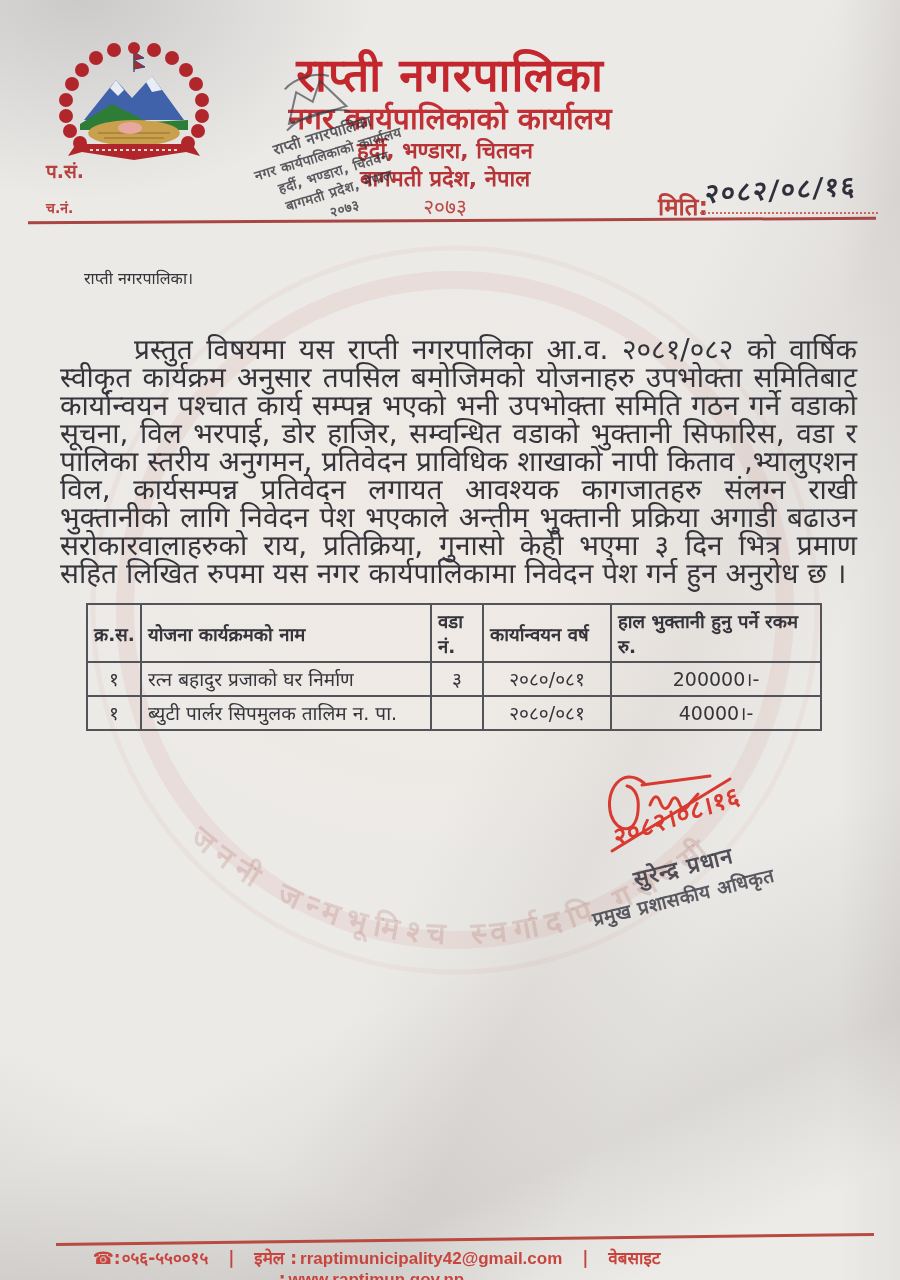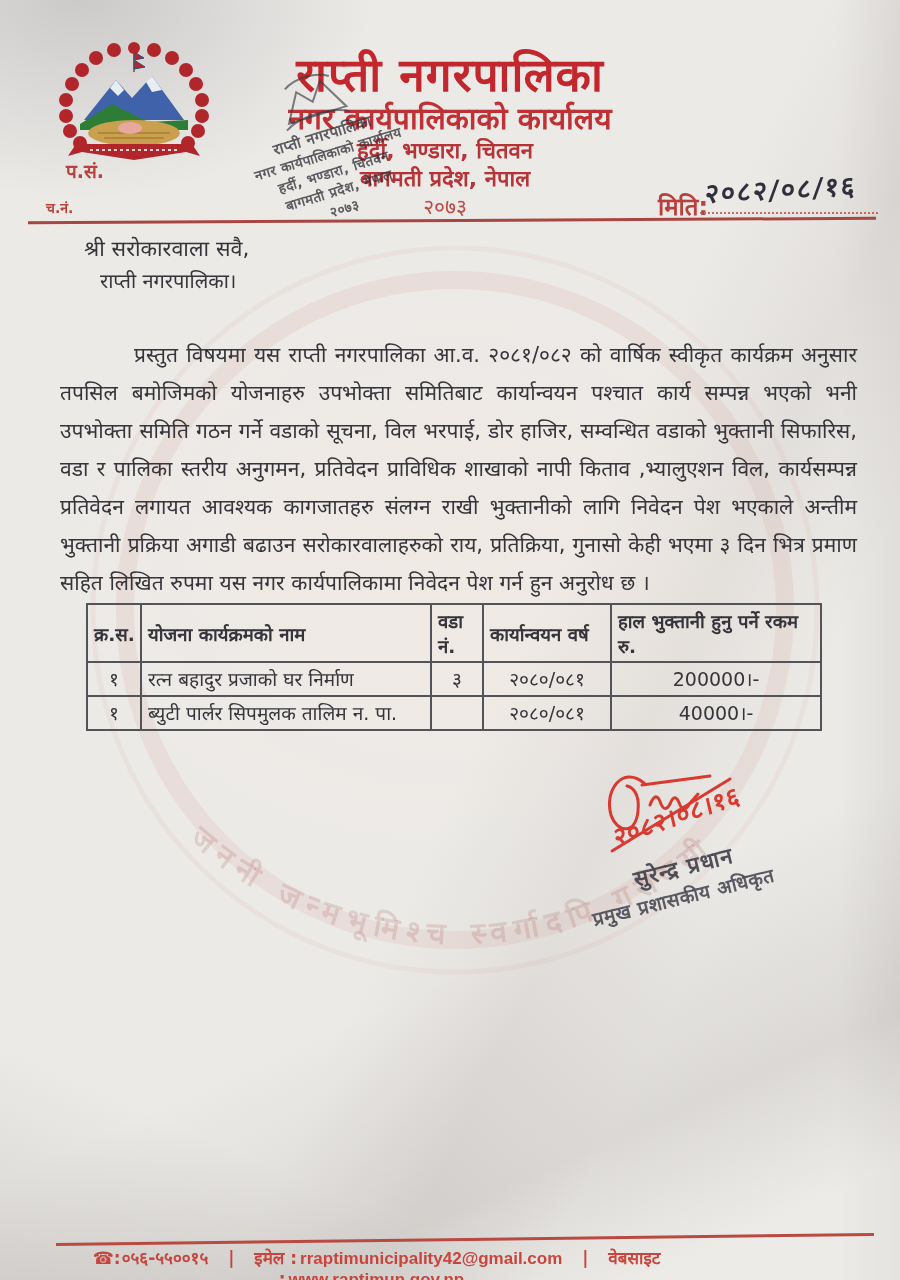--- a/index.html
+++ b/index.html
@@ -18,37 +18,37 @@
   
   .wm{position:absolute;left:0;top:0;z-index:1;pointer-events:none;}
   .content{position:absolute;inset:0;z-index:2;}
   
   .title{left:0;top:42px;width:900px;text-align:center;font-size:46px;font-weight:bold;
          color:#c3262c;letter-spacing:1px;}
   .subtitle{left:0;top:97px;width:900px;text-align:center;font-size:30px;font-weight:bold;color:#c03034;}
   .addr1{left:0;top:134px;width:890px;text-align:center;font-size:22px;font-weight:bold;color:#b63337;}
   .addr2{left:0;top:162px;width:890px;text-align:center;font-size:22px;font-weight:bold;color:#b63337;}
   .year{left:0;top:192px;width:890px;text-align:center;font-size:21px;color:#bc4a46;}
-  .refno{left:46px;top:158px;font-size:19px;font-weight:bold;color:#b8413e;margin-left:20px;}
+  .refno{left:46px;top:158px;font-size:19px;font-weight:bold;color:#b8413e;}
   .chno{left:46px;top:198px;font-size:14px;font-weight:bold;color:#b8413e;}
   .miti-label{left:658px;top:189px;font-size:24px;font-weight:bold;color:#b8413e;}
   .miti-dots{left:700px;top:184px;width:178px;height:28px;border-bottom:2px dotted #c46a62;}
   .miti-value{left:705px;top:170px;font-size:27px;font-weight:bold;color:#30303c;
               transform:rotate(-3deg) skewX(-6deg);letter-spacing:2px;}
   .redline{left:28px;top:219px;width:848px;height:3px;background:#a84643;transform:rotate(-0.3deg);}
   
   .stamp{left:228px;top:70px;width:195px;display:flex;flex-direction:column;align-items:center;
          transform:rotate(-17deg);color:rgba(50,50,58,0.78);font-weight:bold;z-index:3;}
   .stamp div{white-space:nowrap;line-height:19px;font-size:13.5px;letter-spacing:0.5px;}
   .stamp .s1{font-size:15px;}
   
   .addr-to1{left:84px;top:233px;font-size:21.5px;color:#34343a;}
-  .addr-to2{left:100px;top:267px;font-size:20px;color:#34343a;}
+  .addr-to2{left:84px;top:267px;font-size:16px;color:#34343a;}
   .subject{left:132px;top:301px;font-size:21.5px;color:#2f2f35;font-weight:500;}
-  .bodytext{left:60px;top:336px;width:797px;margin:0;font-size:21px;line-height:38px;
+  .bodytext{left:60px;top:336px;width:797px;margin:0;font-size:28px;line-height:28px;
             text-align:justify;text-indent:74px;color:#34343a;}
   
   table.plans{position:absolute;left:86px;top:603px;border-collapse:collapse;table-layout:fixed;
               width:734px;color:#34343a;font-size:19px;}
   table.plans th,table.plans td{border:2px solid #53535a;padding:1px 6px;}
   table.plans th{font-weight:bold;height:54px;font-size:18.5px;text-align:left;vertical-align:middle;}
   table.plans td{height:30px;}
   .c-center{text-align:center;}
   .nowrap{white-space:nowrap;}
   
@@ -144,21 +144,20 @@
       </svg>
       <div class="s1">राप्ती नगरपालिका</div>
       <div>नगर कार्यपालिकाको कार्यालय</div>
       <div>हर्दी, भण्डारा, चितवन</div>
       <div>बागमती प्रदेश, नेपाल</div>
       <div>२०७३</div>
     </div>
 
     <div class="abs redline"></div>
 
-    <div class="abs addr-to1">श्री सरोकारवाला सवै,</div>
     <div class="abs addr-to2">राप्ती नगरपालिका।</div>
     <p class="abs bodytext">प्रस्तुत विषयमा यस राप्ती नगरपालिका आ.व. २०८१/०८२ को वार्षिक स्वीकृत कार्यक्रम अनुसार तपसिल बमोजिमको योजनाहरु उपभोक्ता समितिबाट कार्यान्वयन पश्चात कार्य सम्पन्न भएको भनी उपभोक्ता समिति गठन गर्ने वडाको सूचना, विल भरपाई, डोर हाजिर, सम्वन्धित वडाको भुक्तानी सिफारिस, वडा र पालिका स्तरीय अनुगमन, प्रतिवेदन प्राविधिक शाखाको नापी किताव ,भ्यालुएशन विल, कार्यसम्पन्न प्रतिवेदन लगायत आवश्यक कागजातहरु संलग्न राखी भुक्तानीको लागि निवेदन पेश भएकाले अन्तीम भुक्तानी प्रक्रिया अगाडी बढाउन सरोकारवालाहरुको राय, प्रतिक्रिया, गुनासो केही भएमा ३ दिन भित्र प्रमाण सहित लिखित रुपमा यस नगर कार्यपालिकामा निवेदन पेश गर्न हुन अनुरोध छ ।</p>
 
     <table class="plans">
       <colgroup>
           <col style="width:54px">
           <col style="width:290px">
           <col style="width:52px">
           <col style="width:128px">
           <col style="width:210px">

